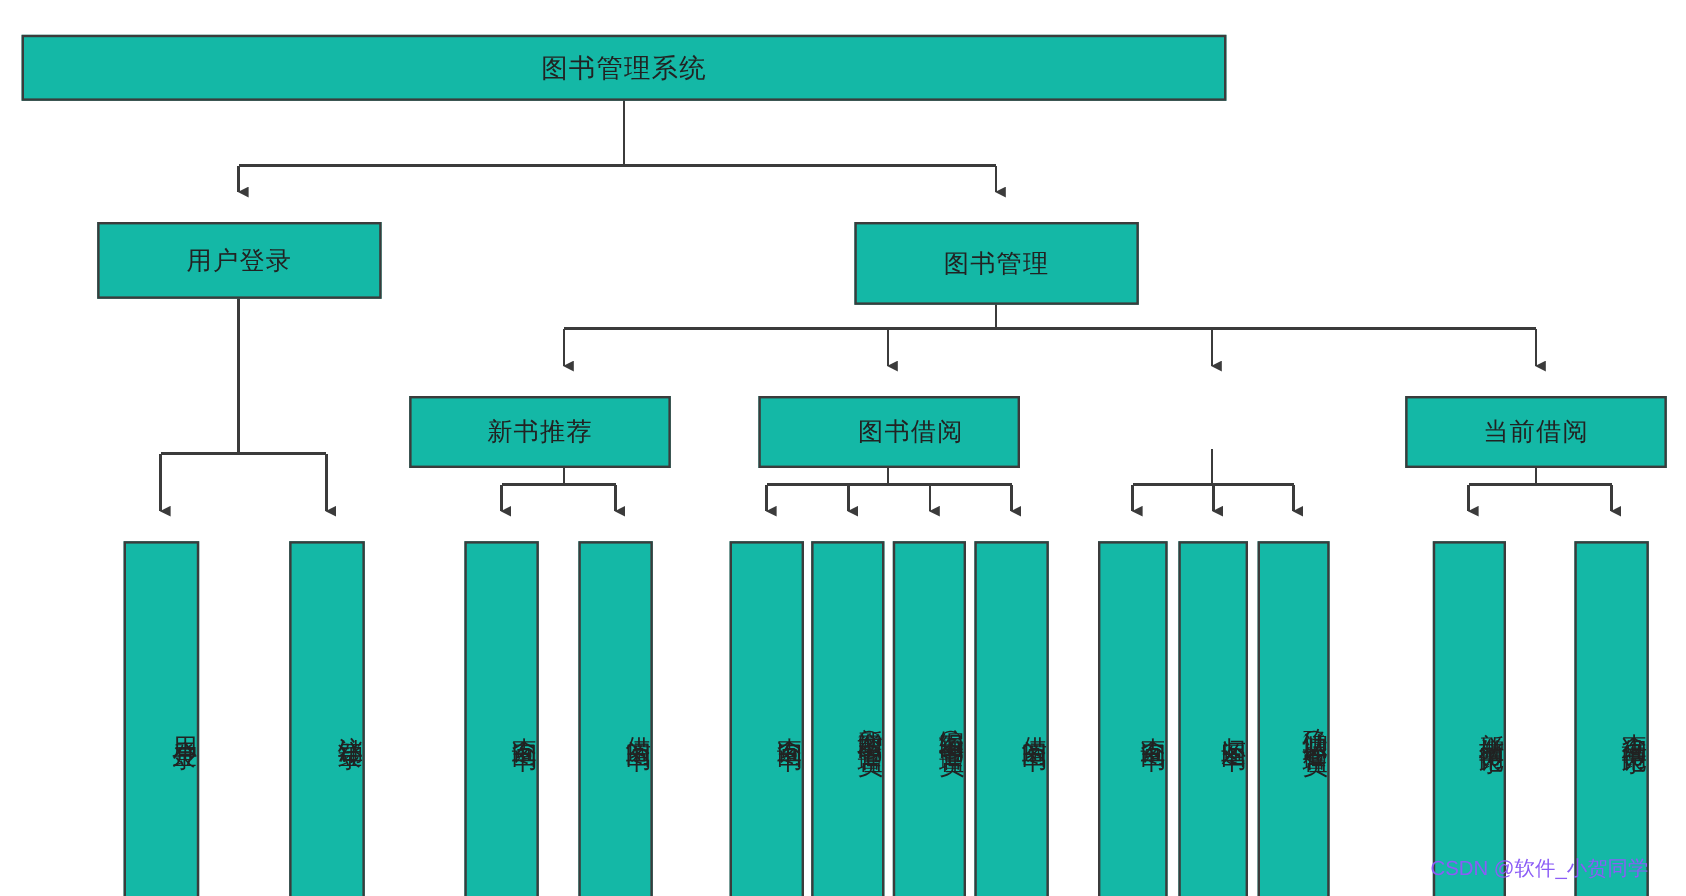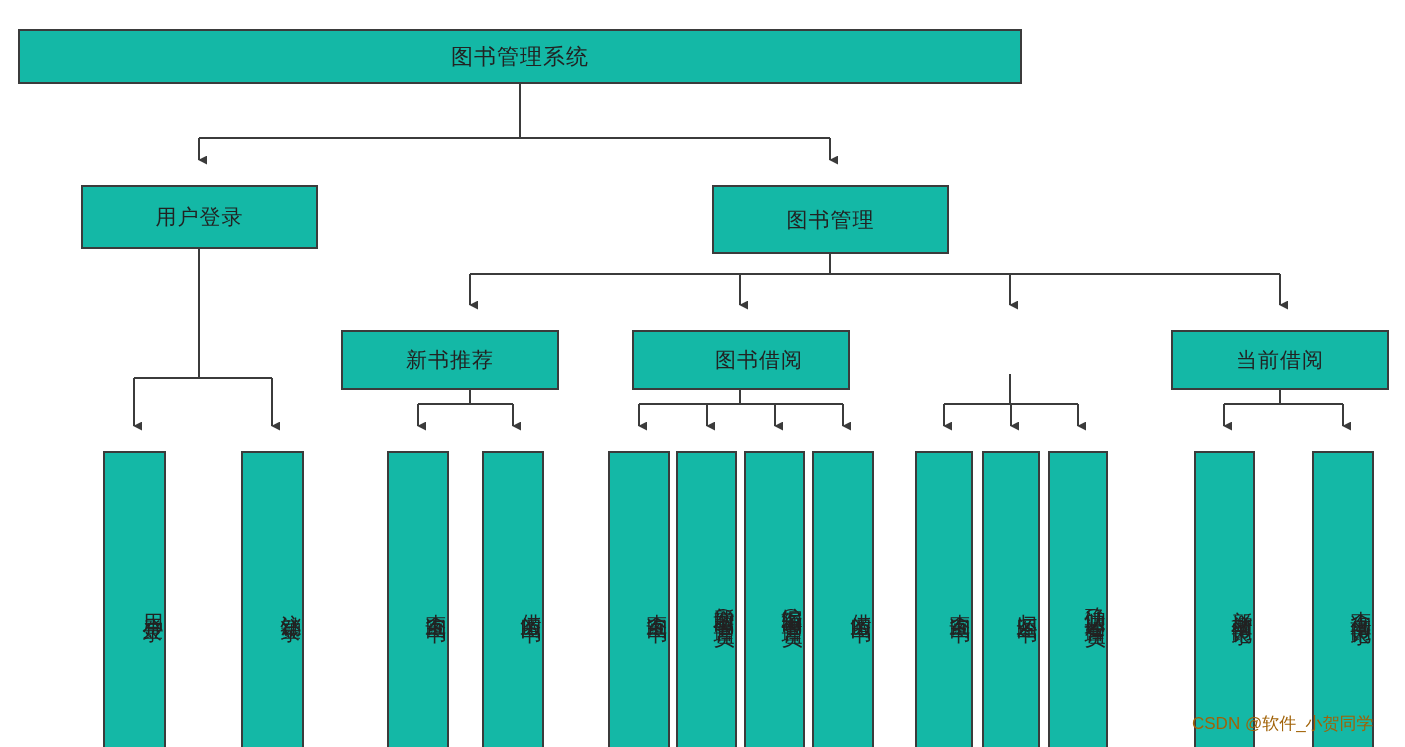--- a/index.html
+++ b/index.html
@@ -58,21 +58,21 @@
     white-space: nowrap;
   }
   .node.root {
     font-size: 22px;
   }
   .watermark {
     position: absolute;
     left: 1192px;
     top: 712px;
     font-size: 17px;
-    color: #a16207;
+    color: #8b5cf6;
     white-space: nowrap;
     z-index: 5;
     font-family: "Liberation Sans", "DejaVu Sans", sans-serif;
   }
 </style>
 </head>
 <body>
 
 <div id="canvas">
 

